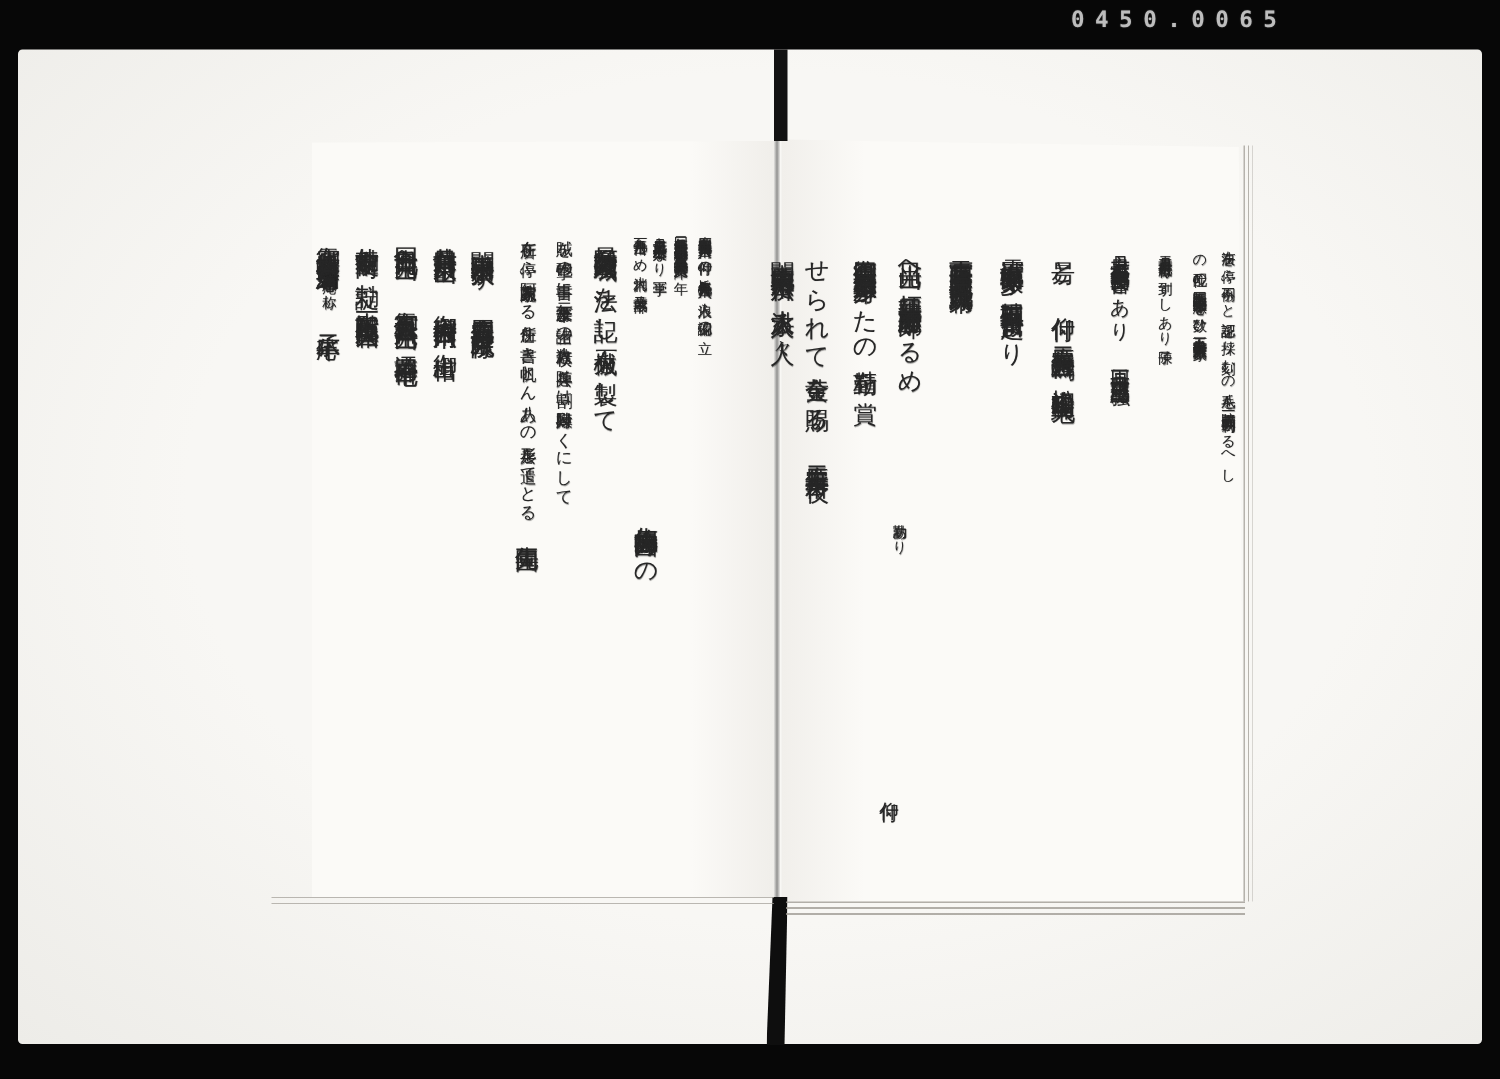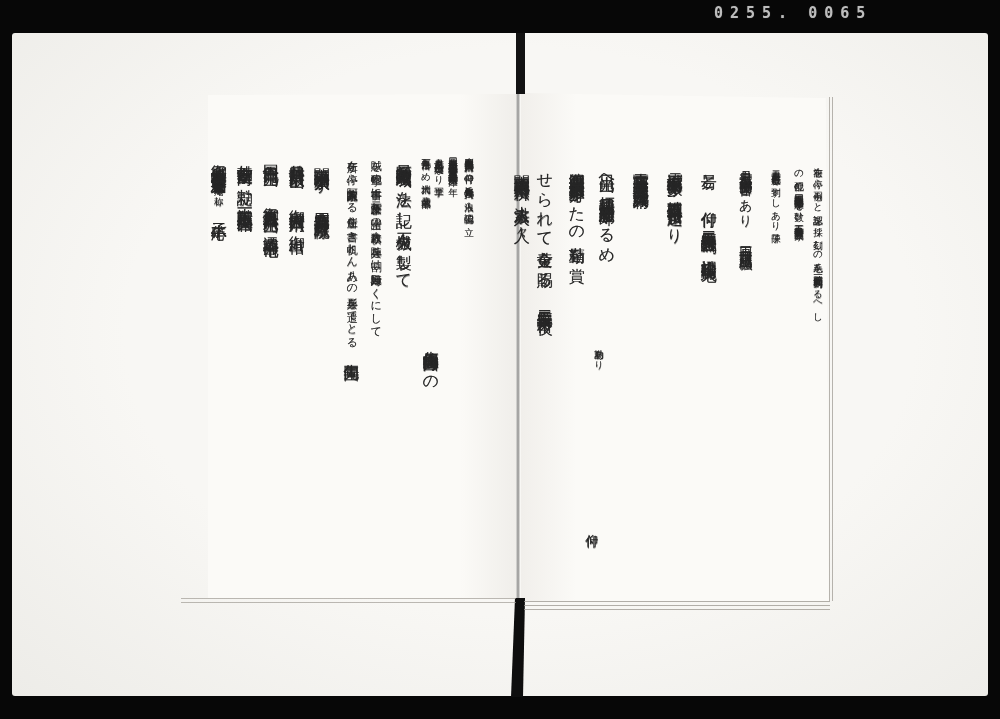--- a/index.html
+++ b/index.html
@@ -7,21 +7,21 @@
     --ink:#262626; --counter:#bdbdbd; --edge:#b9b6b0;
   }
   html,body{margin:0;padding:0;background:#070707;}
   .stage{position:relative;width:1000px;height:719px;background:var(--frame);
          overflow:hidden;font-family:"DejaVu Sans",sans-serif;}
   
   .counter{position:absolute;left:714px;top:4px;height:24px;
            font-family:"DejaVu Sans Mono",monospace;font-weight:bold;font-size:15px;
            letter-spacing:7px;color:var(--counter);white-space:nowrap;
            text-shadow:0 0 1px rgba(255,255,255,.35);}
-  .counter .grp2{margin-left:14px;}
+  .counter .grp2{}
   
   .photo{position:absolute;left:12px;top:33px;width:976px;height:663px;
          background:radial-gradient(ellipse at 52% 45%, #f8f7f4 55%, #edecE8 100%);
          border-radius:3px;}
   
   .page{position:absolute;background:var(--paper);}
   .page-left{left:208px;top:94px;width:308px;height:504px;
              background:linear-gradient(90deg,#fbfaf7 82%,#f0eeea 100%);
              clip-path:polygon(0 1px,100% 0,100% 100%,0 100%);
              filter:drop-shadow(0 0 1px #c9c6c1);}
@@ -49,21 +49,21 @@
   .col span+span{margin-inline-start:8px;}
   .s-lg{font-size:16px;} .s-md{font-size:13px;}
   .s-sm{font-size:11px;letter-spacing:.5px;} .s-xs{font-size:9.5px;letter-spacing:.5px;}
 </style>
 </head>
 <body>
 
 <div class="stage" id="stage">
 
   <div class="counter">
-    <span class="grp1">0255.</span><span class="grp2">0065</span>
+    <span class="grp1">0450.</span><span class="grp2">0065</span>
   </div>
 
   <div class="photo"></div>
 
   <div class="page page-left"></div>
   <div class="page page-right"></div>
 
   <div class="spine-top"></div>
   <div class="spine-gap"></div>
   <div class="spine-bottom"></div>

